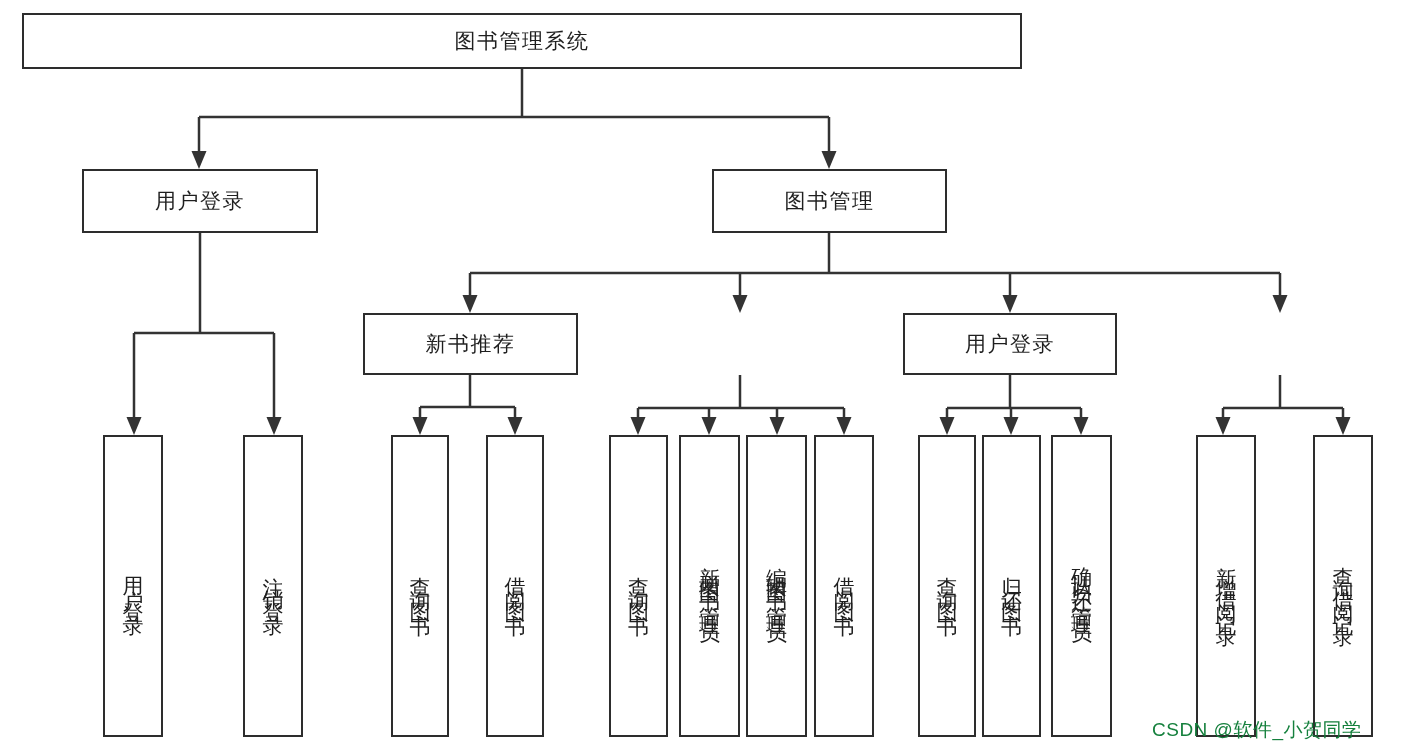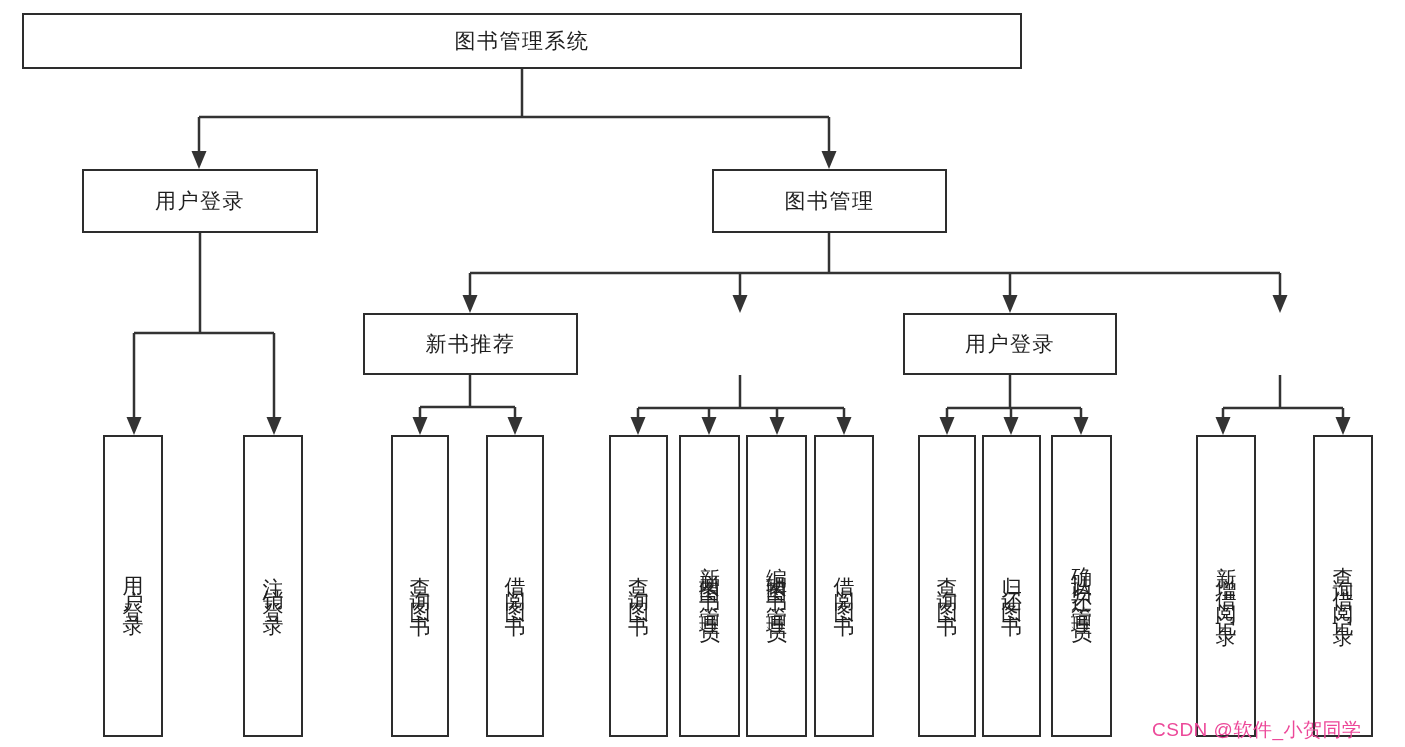--- a/index.html
+++ b/index.html
@@ -18,21 +18,21 @@
   .h{letter-spacing:1.5px;}
   .v{
     writing-mode:vertical-rl;text-orientation:mixed;
     top:435px;height:302px;
   }
   .ls-lg{letter-spacing:13px;}
   .ls-md{letter-spacing:12px;}
   .ls-sm{letter-spacing:8px;}
   .watermark{
     position:absolute;left:1152px;top:717px;z-index:3;
-    font-size:19px;color:#ec4899;letter-spacing:0.5px;white-space:nowrap;
+    font-size:19px;color:#15803d;letter-spacing:0.5px;white-space:nowrap;
   }
 </style>
 </head>
 <body>
 
 <div class="stage">
 
   <svg class="wires" viewBox="0 0 1405 747" xmlns="http://www.w3.org/2000/svg">
     <g stroke="#333333" stroke-width="2.5" fill="none">
 

